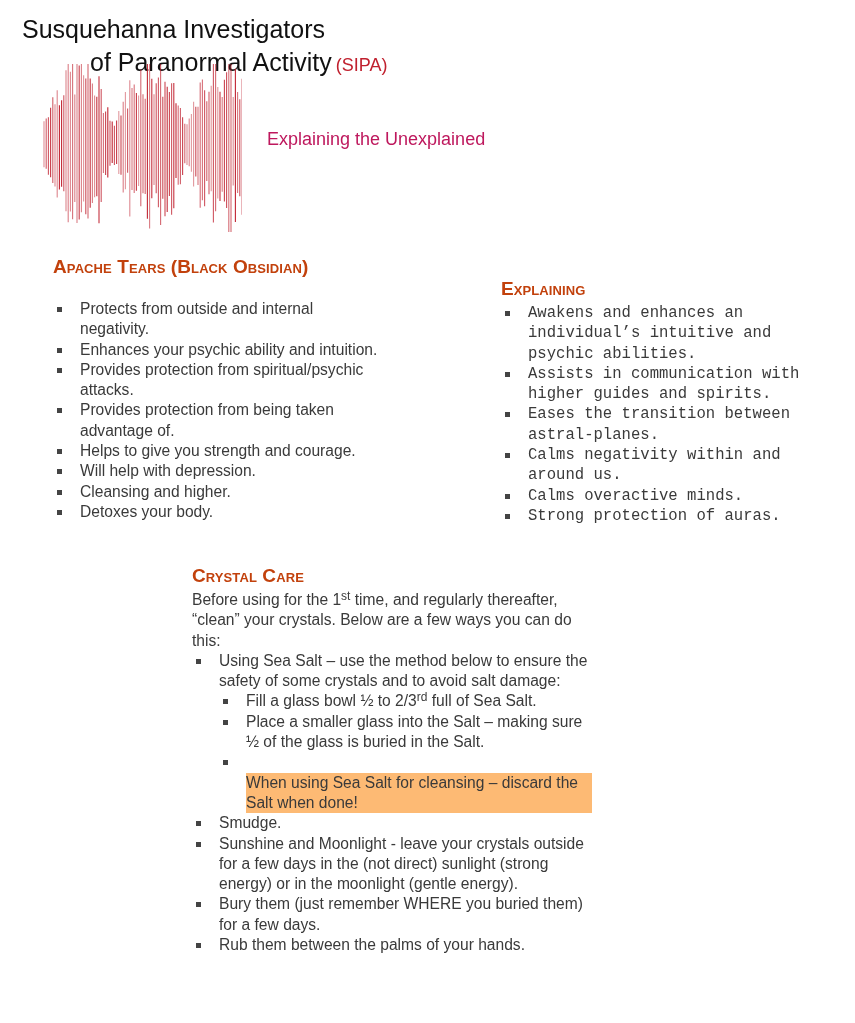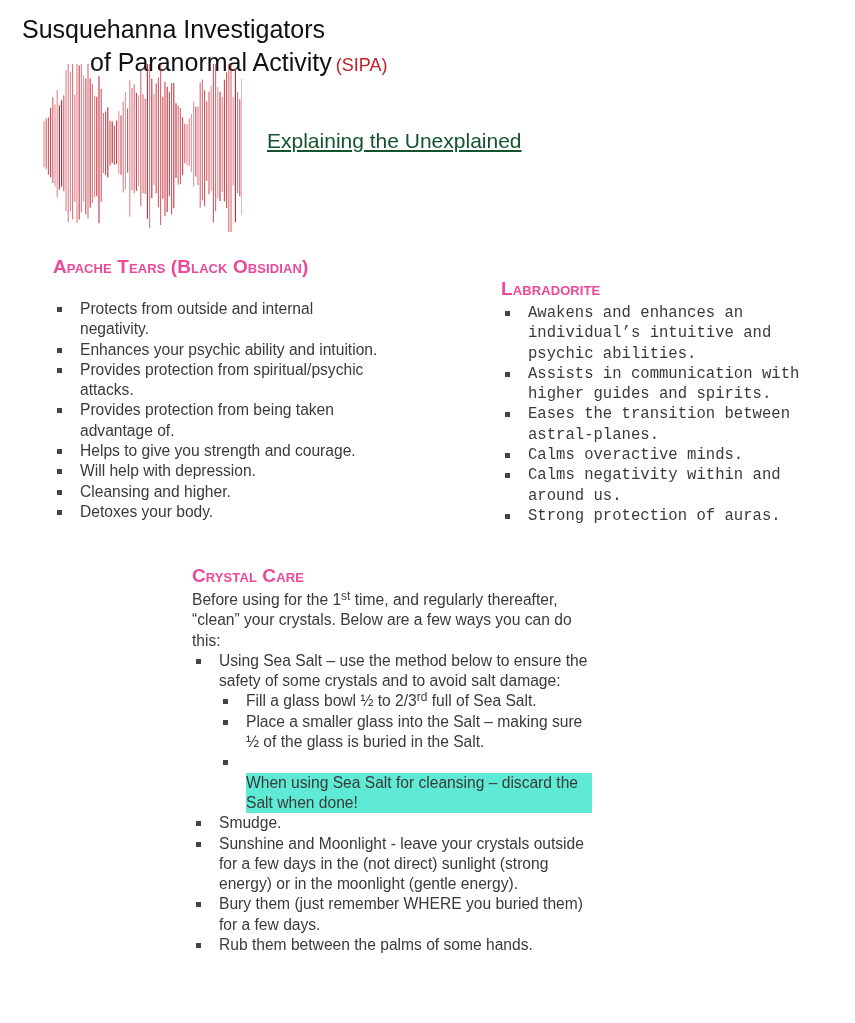--- a/index.html
+++ b/index.html
@@ -2,38 +2,38 @@
 <html><head>
   <meta charset="utf-8">
   <style>
     html, body { margin: 0; padding: 0; background: #ffffff; }
     body { width: 855px; height: 1023px; position: relative; overflow: hidden;
            font-family: "Liberation Sans", sans-serif; color: #3a3a3a; }
     .abs { position: absolute; }
     .title1 { left: 22px; top: 14px; font-size: 25px; color: #111; line-height: 30px; white-space: nowrap; }
     .title2 { left: 90px; top: 47px; font-size: 25px; color: #111; line-height: 30px; white-space: nowrap; text-align: right; }
     .title2 .acr { color: #c0202e; font-size: 18px; margin-left: 4px; }
-    .tagline { left: 267px; top: 129px; font-size: 21px; color: #14532d; white-space: nowrap; text-decoration: underline; }
+    .tagline { left: 267px; top: 129px; font-size: 18px; color: #be185d; white-space: nowrap; }
     .wave { left: 42px; top: 62px; width: 200px; height: 170px; }
 
-    .heading { color: #ec4899; font-weight: bold; font-size: 19px; font-variant: small-caps; line-height: 22px; white-space: nowrap; letter-spacing: 0.1px; }
+    .heading { color: #c2410c; font-weight: bold; font-size: 19px; font-variant: small-caps; line-height: 22px; white-space: nowrap; letter-spacing: 0.1px; }
     ul.bl { list-style: none; margin: 0; padding: 0; font-size: 15.6px; line-height: 20.3px; color: #3a3a3a; }
     ul.bl li { position: relative; padding-left: 27px; }
     ul.bl li::before { content: ""; position: absolute; left: 4px; top: 8px; width: 5px; height: 5px; background: #444; }
     .apache { left: 53px; top: 256px; width: 330px; }
     .apache ul.bl { margin-top: 21px; }
     .labra { left: 501px; top: 278px; width: 330px; }
     .labra ul.bl { margin-top: 3px; font-family: Liberation Mono, monospace; }
     .care { left: 192px; top: 565px; width: 400px; }
     .care p { margin: 3px 0 0 0; font-size: 15.6px; line-height: 20.3px; }
     .care sup { font-size: 12px; line-height: 0; vertical-align: 5px; }
     ul.sub { margin: 0; padding: 0; list-style: none; }
     ul.sub li { padding-left: 27px; }
     ul.sub li::before { left: 4px; }
-    .hl { background: #5eead4; display: inline-block; margin-left: 0; }
+    .hl { background: #fdba74; display: inline-block; margin-left: 0; }
   </style>
 </head>
 <body>
 
 <div class="abs title1">Susquehanna Investigators</div>
 <div class="abs title2"><span>of Paranormal Activity</span><span class="acr">(SIPA)</span></div>
 
 <svg class="abs wave" id="wave" viewBox="0 0 200 170" preserveAspectRatio="none">
     <line x1="2" x2="2" y1="59.26920004265591" y2="105.28351853449618" stroke="#c0202e" stroke-width="1.1" stroke-opacity="0.5135112311385459"></line>
     <line x1="4.2" x2="4.2" y1="56.569339499352026" y2="106.85297636088018" stroke="#c0202e" stroke-width="1.1" stroke-opacity="0.7285105881344307"></line>
@@ -138,27 +138,27 @@
       <li>Provides protection from spiritual/psychic attacks.</li>
       <li>Provides protection from being taken advantage of.</li>
       <li>Helps to give you strength and courage.</li>
       <li>Will help with depression.</li>
       <li>Cleansing and higher.</li>
       <li>Detoxes your body.</li>
     </ul>
 </section>
 
 <section class="abs labra">
-  <div class="heading">Labradorite</div>
+  <div class="heading">Explaining</div>
   <ul class="bl" id="labra-list">
       <li>Awakens and enhances an individual’s intuitive and psychic abilities.</li>
       <li>Assists in communication with higher guides and spirits.</li>
       <li>Eases the transition between astral-planes.</li>
+      <li>Calms negativity within and around us.</li>
       <li>Calms overactive minds.</li>
-      <li>Calms negativity within and around us.</li>
       <li>Strong protection of auras.</li>
     </ul>
 </section>
 
 <section class="abs care">
   <div class="heading">Crystal Care</div>
   <p><span>Before using for the 1</span><sup>st</sup><span> time, and regularly thereafter, “clean” your crystals.  Below are a few ways you can do this:</span></p>
   <ul class="bl">
     <li>
       <span>Using Sea Salt – use the method below to ensure the safety of some crystals and to avoid salt damage:</span>
@@ -166,15 +166,15 @@
         <li><span>Fill a glass bowl ½ to 2/3</span><sup>rd</sup><span> full of Sea Salt.</span></li>
         <li><span>Place a smaller glass into the Salt – making sure ½ of the glass is buried in the Salt.</span></li>
         <li><br><span class="hl">When using Sea Salt for cleansing – discard the Salt when done!</span></li>
       </ul>
     </li>
   </ul>
   <ul class="bl" id="care-after">
       <li>Smudge.</li>
       <li>Sunshine and Moonlight - leave your crystals outside for a few days in the (not direct) sunlight (strong energy) or in the moonlight (gentle energy).</li>
       <li>Bury them (just remember WHERE you buried them) for a few days.</li>
-      <li>Rub them between the palms of some hands.</li>
+      <li>Rub them between the palms of your hands.</li>
     </ul>
 </section>
 
 </body></html>

